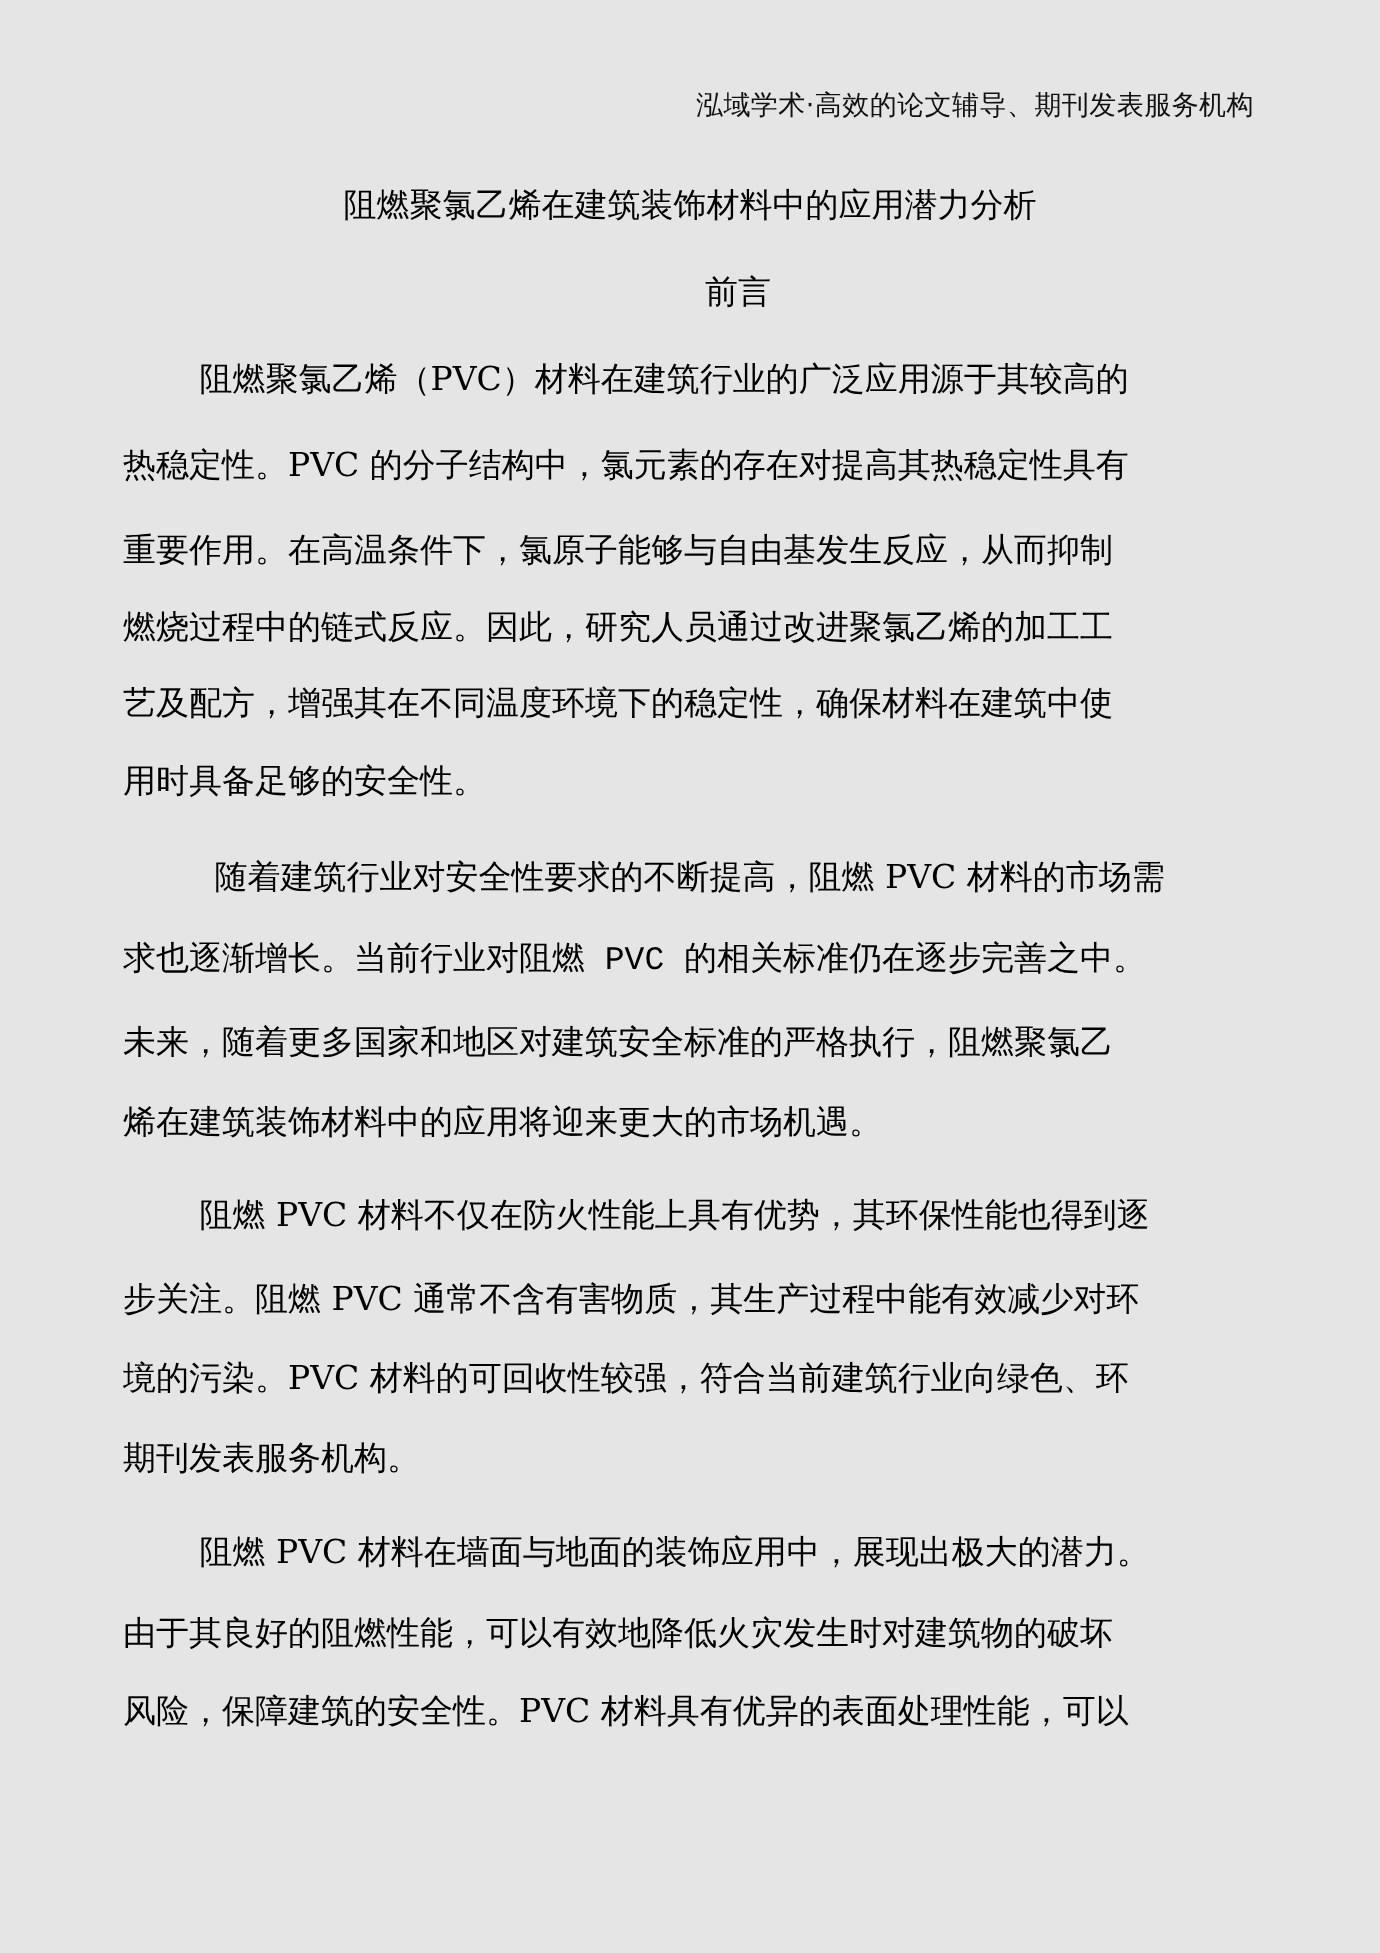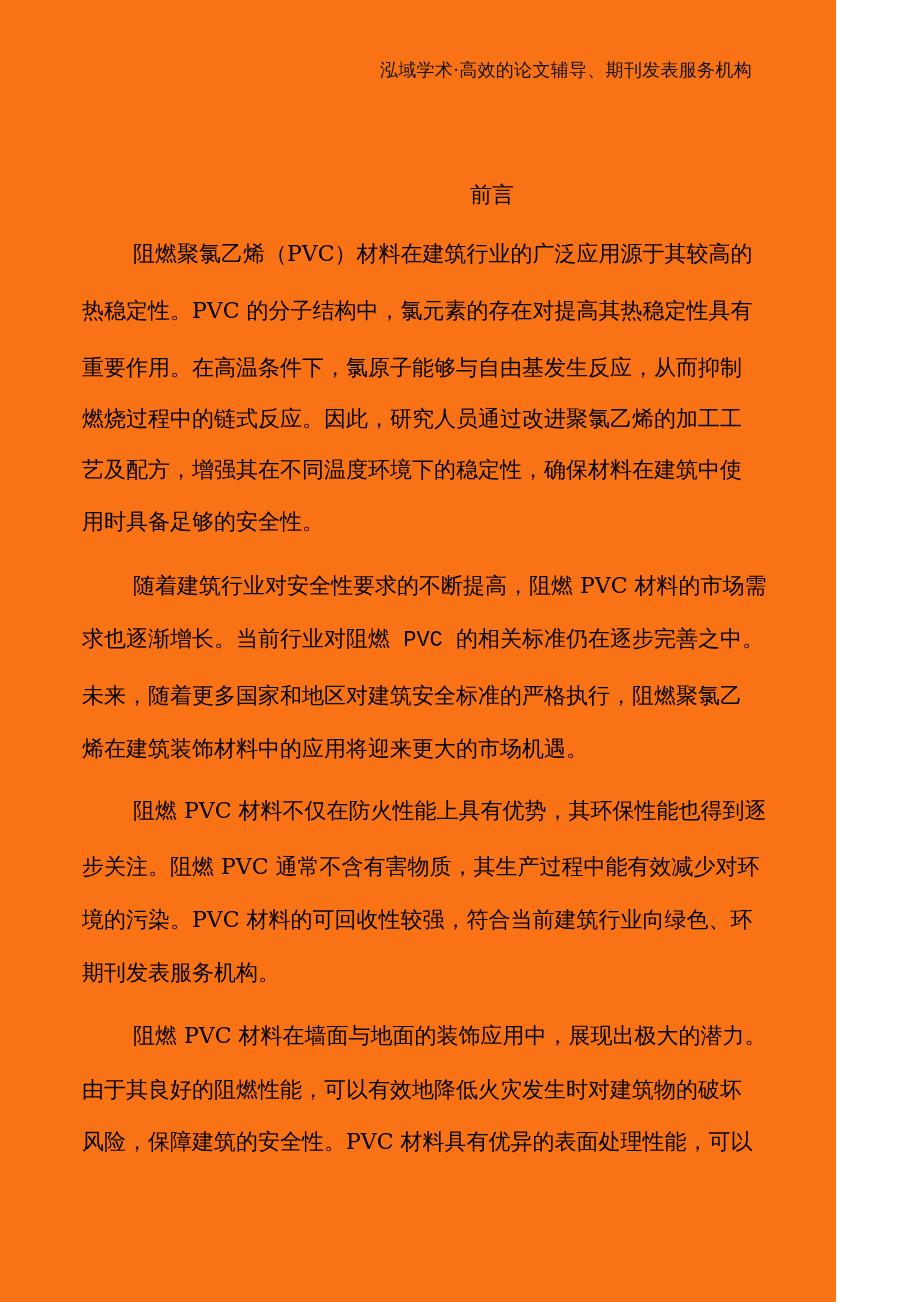--- a/index.html
+++ b/index.html
@@ -1,17 +1,17 @@
 <!DOCTYPE html>
 <html><head>
 <meta charset="utf-8">
 <style>
   html, body { margin: 0; padding: 0; background: #ffffff; }
   body { width: 920px; height: 1302px; position: relative; overflow: hidden; color: #111; }
-  .page { position: absolute; left: 0; top: 0; width: 836px; height: 1302px; background: #f97316; }
+  .page { position: absolute; left: 0; top: 0; width: 920px; height: 1302px; background: #e5e5e5; }
   .header {
     position: absolute; right: 84px; top: 58px;
     font-family: "DejaVu Sans", sans-serif; font-size: 18px; color: #111; letter-spacing: 0.3px;
   }
   .title {
     position: absolute; left: 0; width: 920px; top: 122px; text-align: center;
     font-family: "DejaVu Sans", sans-serif; font-size: 22px; color: #000;
   }
   .subtitle {
     position: absolute; left: 0; width: 920px; top: 180px; text-align: center;
@@ -27,33 +27,34 @@
     font-family: "Liberation Serif", serif; font-size: 13px; font-weight: bold; color: #000; margin-top: 36px;
   }
 </style>
 </head>
 <body>
 
 <div class="page">
 
   <div class="header">泓域学术·高效的论文辅导、期刊发表服务机构</div>
 
+  <div class="title">阻燃聚氯乙烯在建筑装饰材料中的应用潜力分析</div>
   <div class="subtitle">前言</div>
 
   <div>
     <div class="line indent" style="top:240px;">阻燃聚氯乙烯（PVC）材料在建筑行业的广泛应用源于其较高的</div>
     <div class="line" style="top:297px;">热稳定性。PVC 的分子结构中，氯元素的存在对提高其热稳定性具有</div>
     <div class="line" style="top:354px;text-align:center;">重要作用。在高温条件下，氯原子能够与自由基发生反应，从而抑制</div>
     <div class="line" style="top:405px;">燃烧过程中的链式反应。因此，研究人员通过改进聚氯乙烯的加工工</div>
     <div class="line" style="top:456px;text-align:right;">艺及配方，增强其在不同温度环境下的稳定性，确保材料在建筑中使</div>
     <div class="line" style="top:508px;">用时具备足够的安全性。</div>
   </div>
 
   <div>
-    <div class="line indent" style="top:572px;">随着建筑行业对安全性要求的不断提高，阻燃 PVC 材料的市场需</div>
+    <div class="line indent" style="top:572px;margin-left:10px;">随着建筑行业对安全性要求的不断提高，阻燃 PVC 材料的市场需</div>
     <div class="line" style="top:627px;font-family:Liberation Mono, monospace;">求也逐渐增长。当前行业对阻燃 PVC 的相关标准仍在逐步完善之中。</div>
     <div class="line" style="top:682px;">未来，随着更多国家和地区对建筑安全标准的严格执行，阻燃聚氯乙</div>
     <div class="line" style="top:735px;">烯在建筑装饰材料中的应用将迎来更大的市场机遇。</div>
   </div>
 
   <div>
     <div class="line indent" style="top:797px;">阻燃 PVC 材料不仅在防火性能上具有优势，其环保性能也得到逐</div>
     <div class="line" style="top:853px;">步关注。阻燃 PVC 通常不含有害物质，其生产过程中能有效减少对环</div>
     <div class="line" style="top:906px;">境的污染。PVC 材料的可回收性较强，符合当前建筑行业向绿色、环</div>
     <div class="line" style="top:959px;">期刊发表服务机构。</div>

